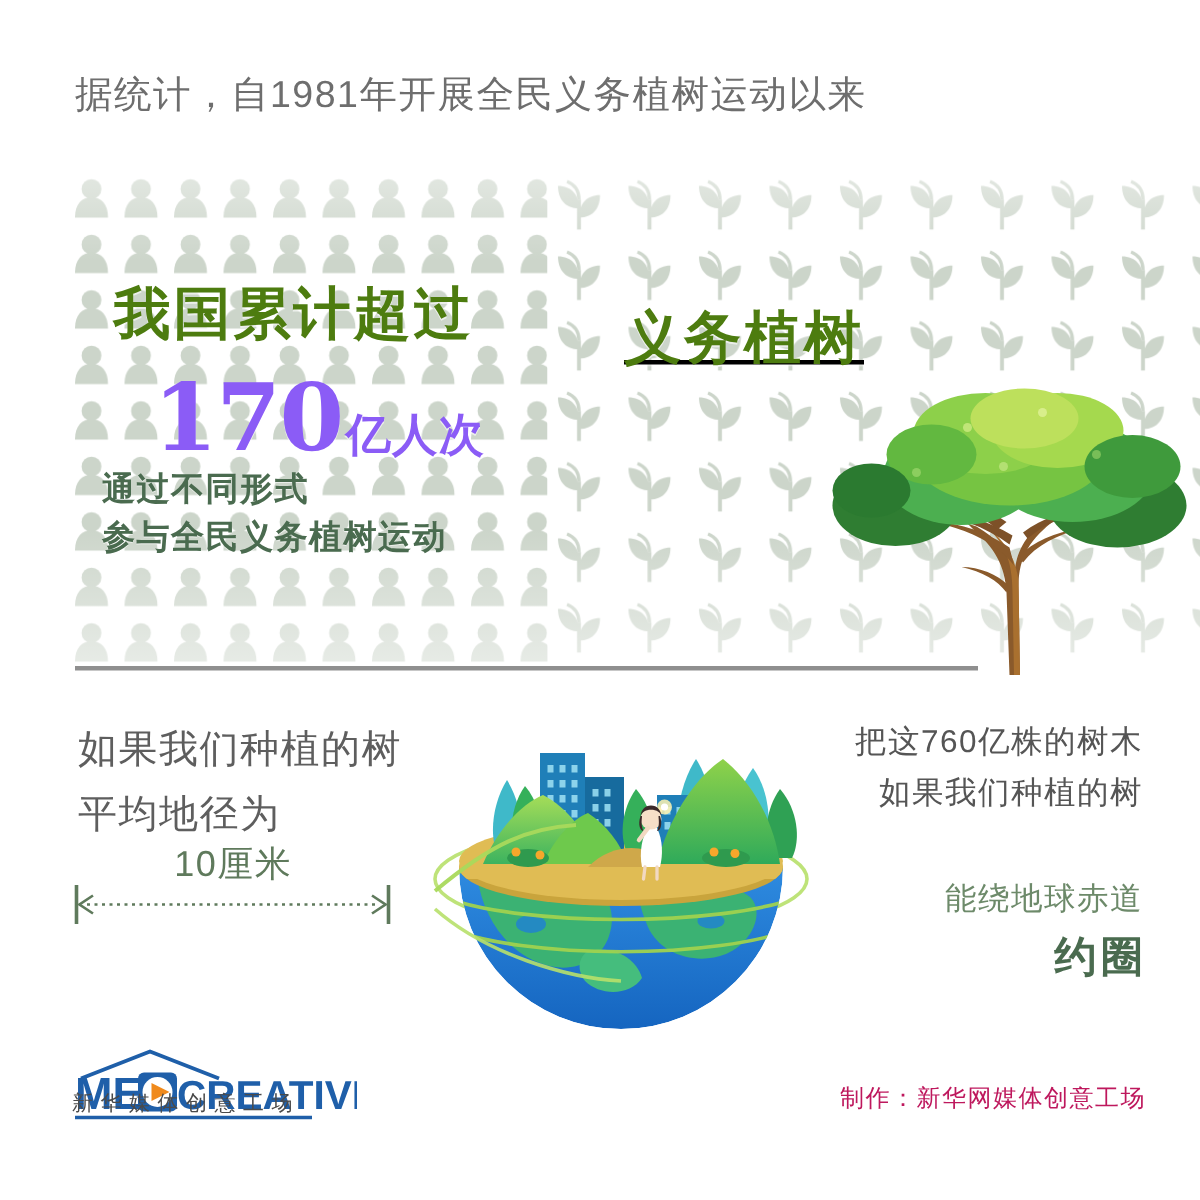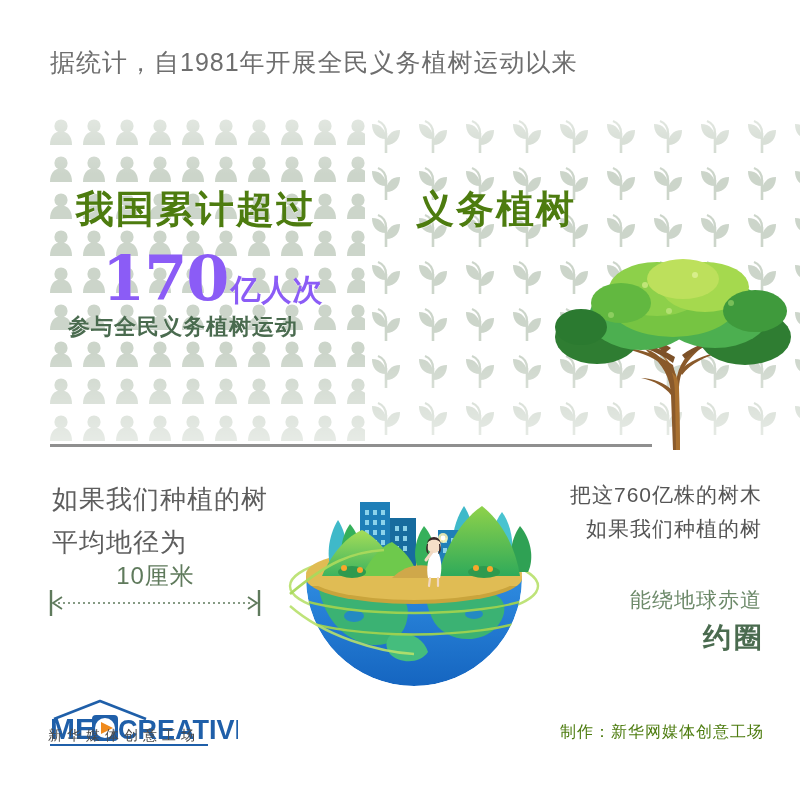--- a/index.html
+++ b/index.html
@@ -30,21 +30,21 @@
   }
   .pat-svg{display:block;width:100%;height:100%;}
   .fade-mask{
     position:absolute;inset:0;
     background:linear-gradient(to bottom,rgba(255,255,255,.45) 0%,rgba(255,255,255,0) 18%,rgba(255,255,255,0) 72%,rgba(255,255,255,.55) 100%);
     pointer-events:none;
   }
 
   
   .stat-left{position:absolute;left:68px;top:188px;}
-  .stat-right{position:absolute;left:390px;top:188px;}
+  .stat-right{position:absolute;left:390px;top:204px;text-decoration:underline;}
 
   .lead{
     font-family:"DejaVu Serif","Liberation Serif",serif;
     font-weight:bold;font-size:38px;color:#4d7c0f;
     letter-spacing:2px;line-height:1.1;
     text-shadow:0 1px 0 rgba(255,255,255,.6);
     text-align:center;
   }
   .bignum-row{
     display:flex;align-items:baseline;
@@ -104,21 +104,21 @@
   .globe{position:absolute;left:288px;top:466px;width:252px;height:222px;}
 
   
   .logo{position:absolute;left:48px;top:697px;width:190px;height:58px;}
   .logo-cn{
     position:absolute;left:48px;top:727px;
     font-size:14px;color:#4a4a4a;letter-spacing:5px;
   }
   .credit{
     position:absolute;right:36px;top:722px;
-    font-size:16px;color:#4d7c0f;letter-spacing:1px;
+    font-size:16px;color:#be185d;letter-spacing:1px;
   }
 </style>
 </head>
 <body>
 
 <div class="page">
 
   <div class="headline">据统计，自1981年开展全民义务植树运动以来</div>
 
   <div class="pattern-people">
@@ -154,20 +154,21 @@
     </svg>
     <div class="fade-mask"></div>
   </div>
 
   <div class="stat-left">
     <div class="lead">我国累计超过</div>
     <div class="bignum-row indent-left">
       <span class="num">170</span>
       <span class="unit">亿人次</span>
     </div>
+    <div class="sub">通过不同形式</div>
     <div class="sub">参与全民义务植树运动</div>
   </div>
 
   <div class="stat-right">
     <div class="lead" style="margin-left:26px">义务植树</div>
   </div>
 
   <svg class="tree" viewBox="0 0 255 205">
     <g>
       <path d="M128 205 L126 150 C125 132 118 120 104 108 L100 104 L106 106 C120 114 128 124 131 138

